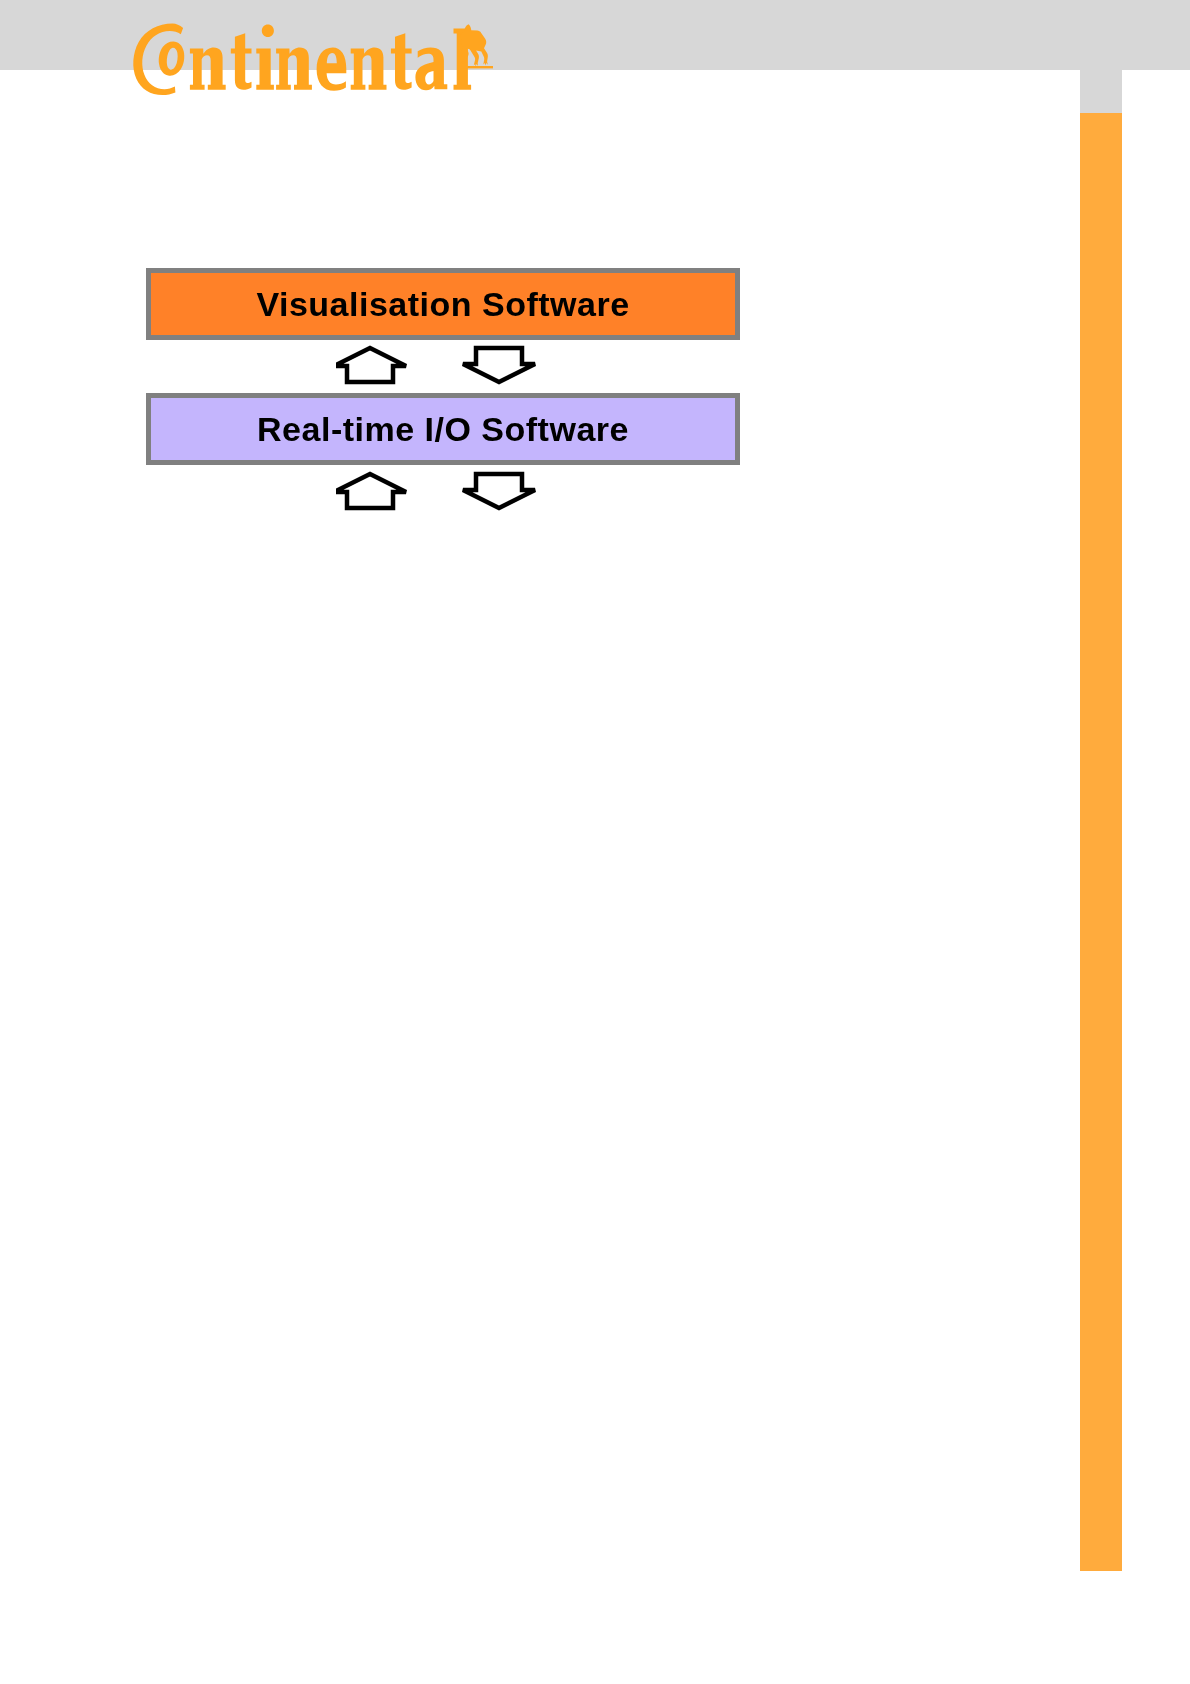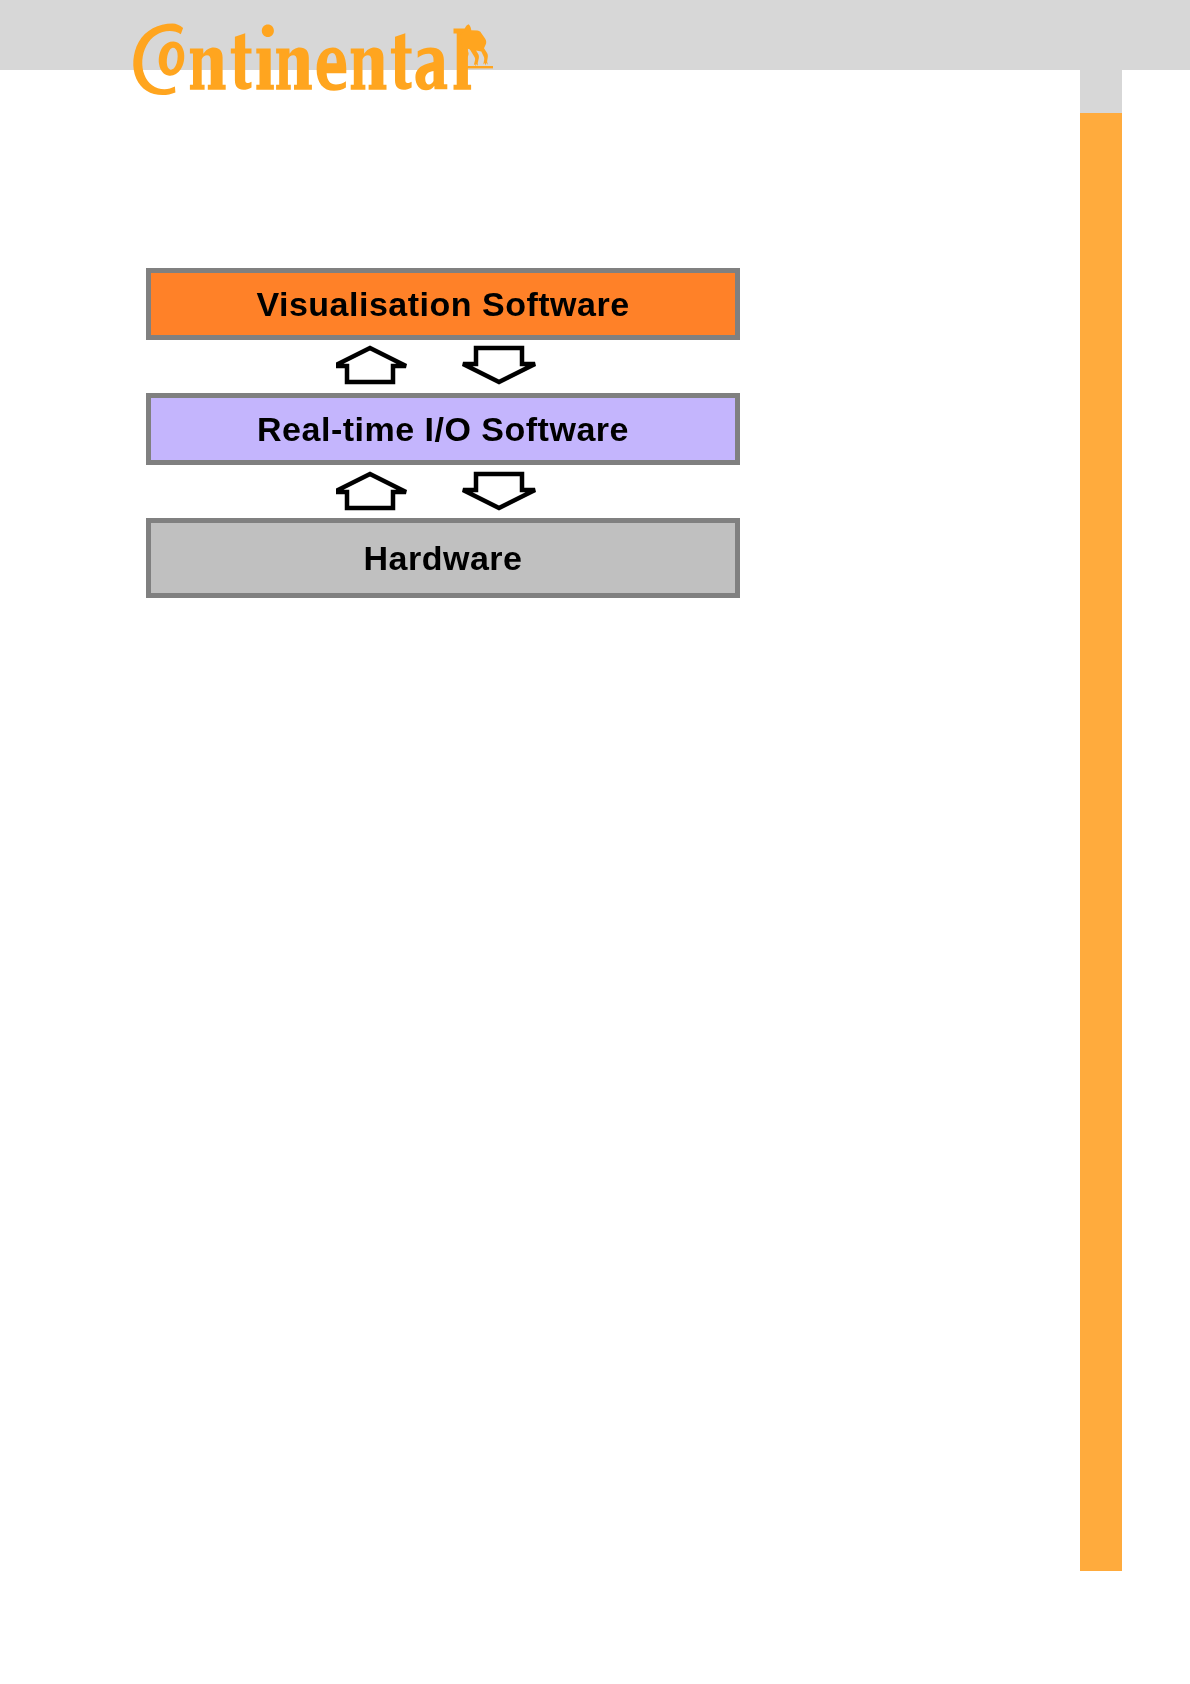--- a/index.html
+++ b/index.html
@@ -175,18 +175,15 @@
       <span class="layer-label">Real-time I/O Software</span>
     </div>
 
     <div class="arrow-pair" id="arrows-bottom">
       <svg viewBox="0 0 220 42" xmlns="http://www.w3.org/2000/svg">
         <polygon points="34,4 70,22 57,22 57,38 11,38 11,22 -2,22" fill="#ffffff" stroke="#000000" stroke-width="4.5" stroke-linejoin="miter"></polygon>
         <polygon points="163,38 127,20 140,20 140,4 186,4 186,20 199,20" fill="#ffffff" stroke="#000000" stroke-width="4.5" stroke-linejoin="miter"></polygon>
       </svg>
     </div>
 
-    <div class="layer-box" id="box-hardware">
-      <span class="layer-label">Hardware</span>
-    </div>
 
   </div>
 </div>
 
 </body></html>

